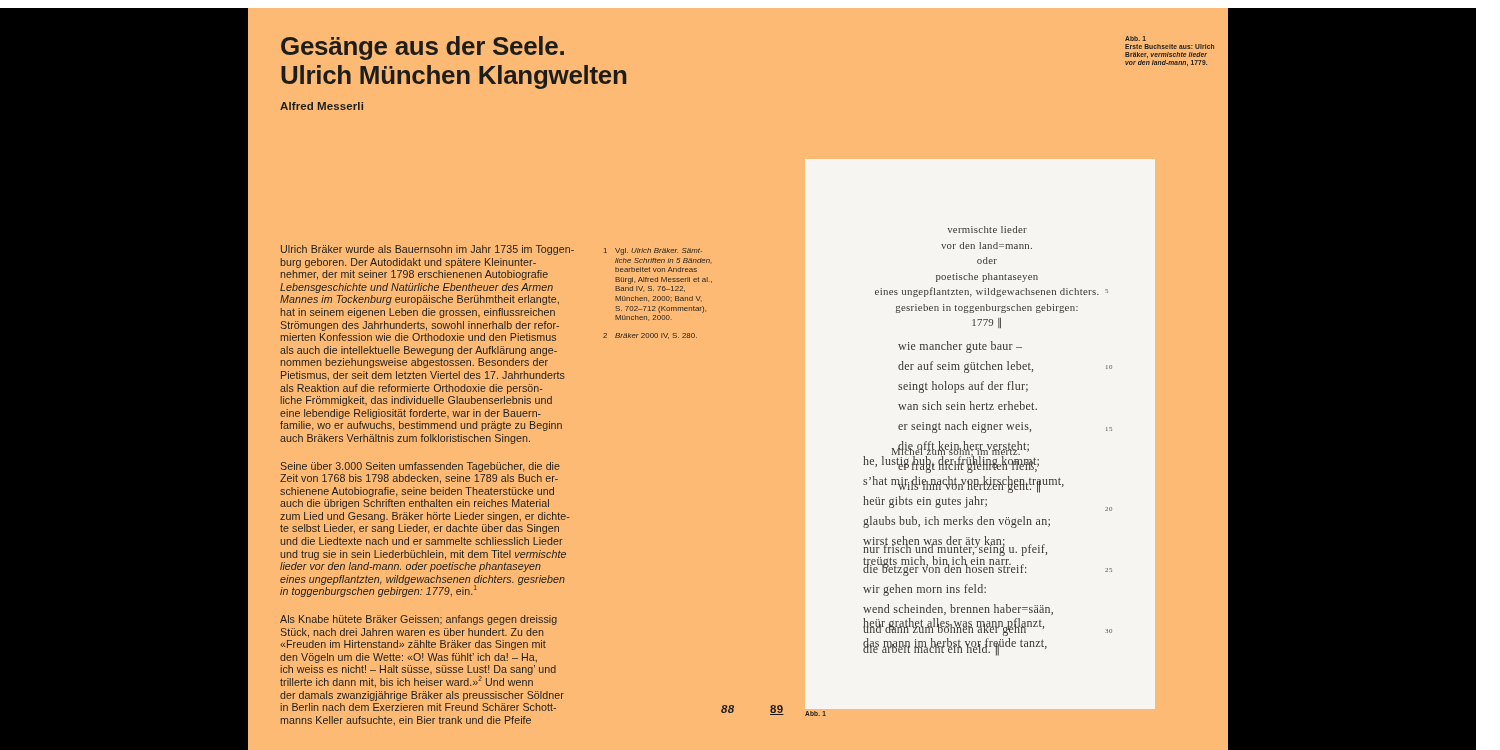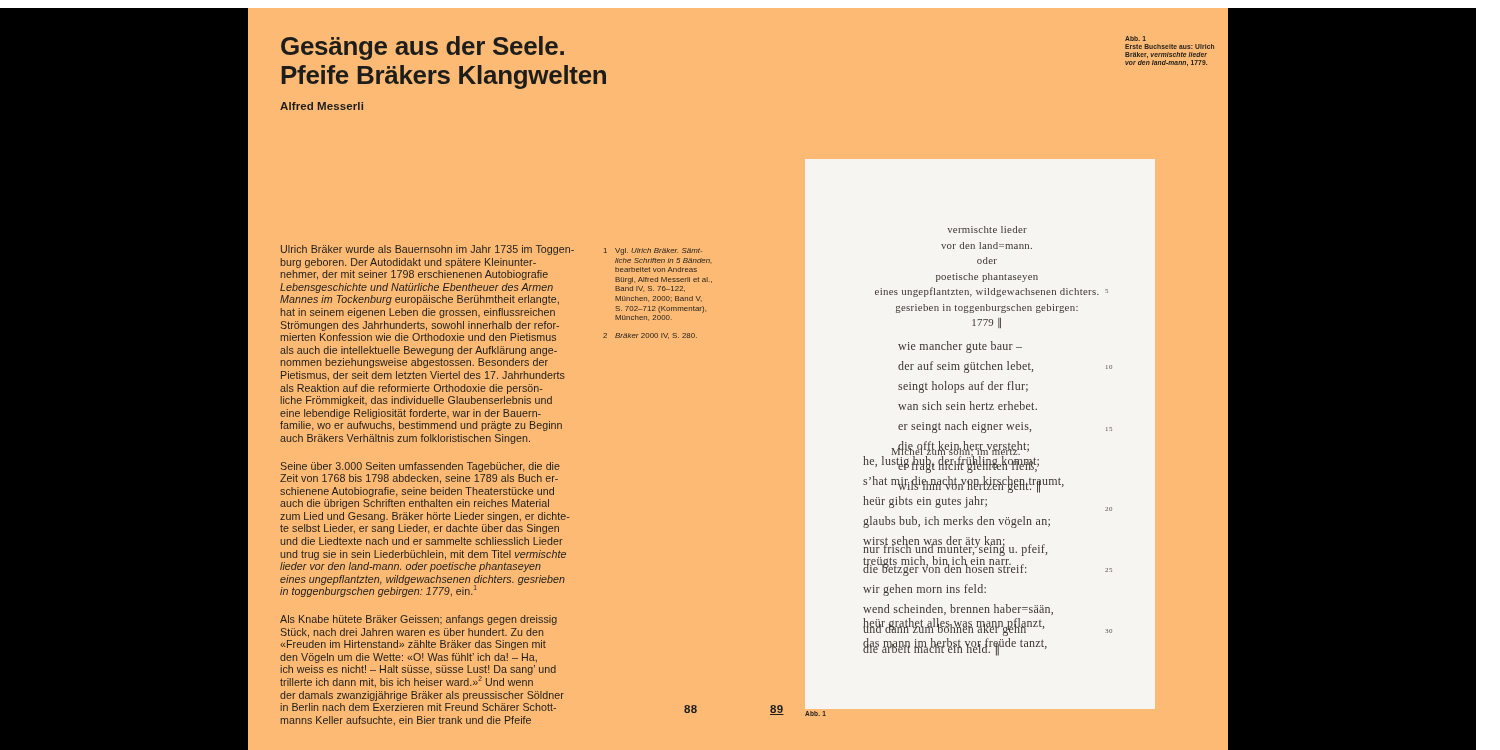--- a/index.html
+++ b/index.html
@@ -33,21 +33,21 @@
   .bodycol sup, .footcol sup{ font-size:0.62em; vertical-align:super; line-height:0; }
 
   .footcol{
     position:absolute; left:603px; top:238px; width:125px;
     font-size:7.9px; line-height:9.6px; letter-spacing:0.05px;
   }
   .footnote{ position:relative; padding-left:12px; margin-bottom:8px; white-space:nowrap; }
   .footnote .fn-num{ position:absolute; left:0; top:0; }
 
   .pageno{ position:absolute; top:695px; font-size:11.5px; font-weight:700; letter-spacing:0.3px; }
-  .pageno.left{ left:684px; }
+  .pageno.left{ left:721px;font-style:italic; }
   .pageno.right{ left:770px;text-decoration:underline; }
 
   .caption{
     position:absolute; left:1125px; top:27px; width:110px;
     font-size:6.7px; line-height:8.1px; font-weight:700; letter-spacing:0.1px;
     white-space:nowrap;
   }
 
   .figlabel{
     position:absolute; left:805px; top:702px;
@@ -82,21 +82,21 @@
   }
 </style>
 </head>
 <body>
 
 <div class="stage">
 
   <div class="bar left"></div>
   <div class="bar right"></div>
 
-  <h1 class="title"><span>Gesänge aus der Seele.</span><br><span>Pfeife Bräkers Klangwelten</span></h1>
+  <h1 class="title"><span>Gesänge aus der Seele.</span><br><span>Ulrich München Klangwelten</span></h1>
 
   <div class="author">Alfred Messerli</div>
 
   <div class="bodycol">
     <p>Ulrich Bräker wurde als Bauernsohn im Jahr 1735 im Toggen-<br>burg geboren. Der Autodidakt und spätere Kleinunter-<br>nehmer, der mit seiner 1798 erschienenen Autobiografie<br><i>Lebensgeschichte und Natürliche Ebentheuer des Armen</i><br><i>Mannes im Tockenburg</i> europäische Berühmtheit erlangte,<br>hat in seinem eigenen Leben die grossen, einflussreichen<br>Strömungen des Jahrhunderts, sowohl innerhalb der refor-<br>mierten Konfession wie die Orthodoxie und den Pietismus<br>als auch die intellektuelle Bewegung der Aufklärung ange-<br>nommen beziehungsweise abgestossen. Besonders der<br>Pietismus, der seit dem letzten Viertel des 17. Jahrhunderts<br>als Reaktion auf die reformierte Orthodoxie die persön-<br>liche Frömmigkeit, das individuelle Glaubenserlebnis und<br>eine lebendige Religiosität forderte, war in der Bauern-<br>familie, wo er aufwuchs, bestimmend und prägte zu Beginn<br>auch Bräkers Verhältnis zum folkloristischen Singen.</p>
     <p>Seine über 3.000 Seiten umfassenden Tagebücher, die die<br>Zeit von 1768 bis 1798 abdecken, seine 1789 als Buch er-<br>schienene Autobiografie, seine beiden Theaterstücke und<br>auch die übrigen Schriften enthalten ein reiches Material<br>zum Lied und Gesang. Bräker hörte Lieder singen, er dichte-<br>te selbst Lieder, er sang Lieder, er dachte über das Singen<br>und die Liedtexte nach und er sammelte schliesslich Lieder<br>und trug sie in sein Liederbüchlein, mit dem Titel <i>vermischte</i><br><i>lieder vor den land-mann. oder poetische phantaseyen</i><br><i>eines ungepflantzten, wildgewachsenen dichters. gesrieben</i><br><i>in toggenburgschen gebirgen: 1779</i>, ein.<sup>1</sup></p>
     <p>Als Knabe hütete Bräker Geissen; anfangs gegen dreissig<br>Stück, nach drei Jahren waren es über hundert. Zu den<br>«Freuden im Hirtenstand» zählte Bräker das Singen mit<br>den Vögeln um die Wette: «O! Was fühlt’ ich da! – Ha,<br>ich weiss es nicht! – Halt süsse, süsse Lust! Da sang’ und<br>trillerte ich dann mit, bis ich heiser ward.»<sup>2</sup> Und wenn<br>der damals zwanzigjährige Bräker als preussischer Söldner<br>in Berlin nach dem Exerzieren mit Freund Schärer Schott-<br>manns Keller aufsuchte, ein Bier trank und die Pfeife</p>
   </div>
 
   <div class="footcol">

